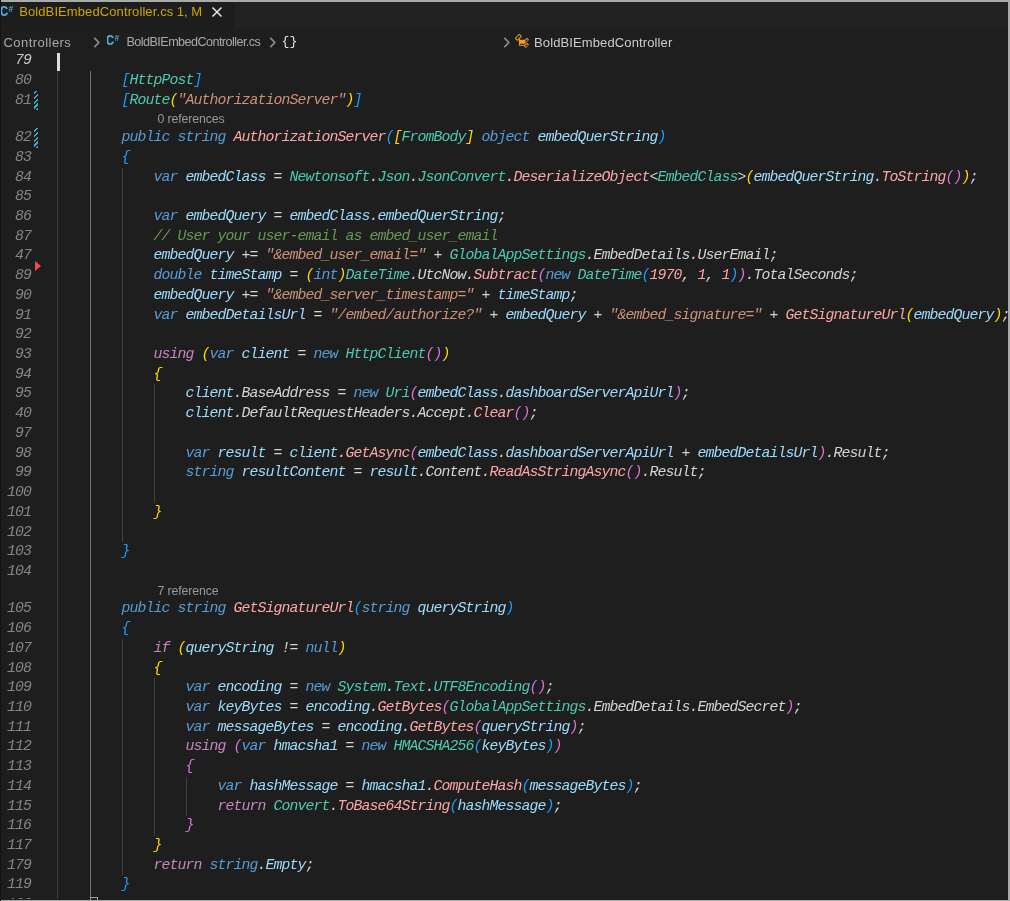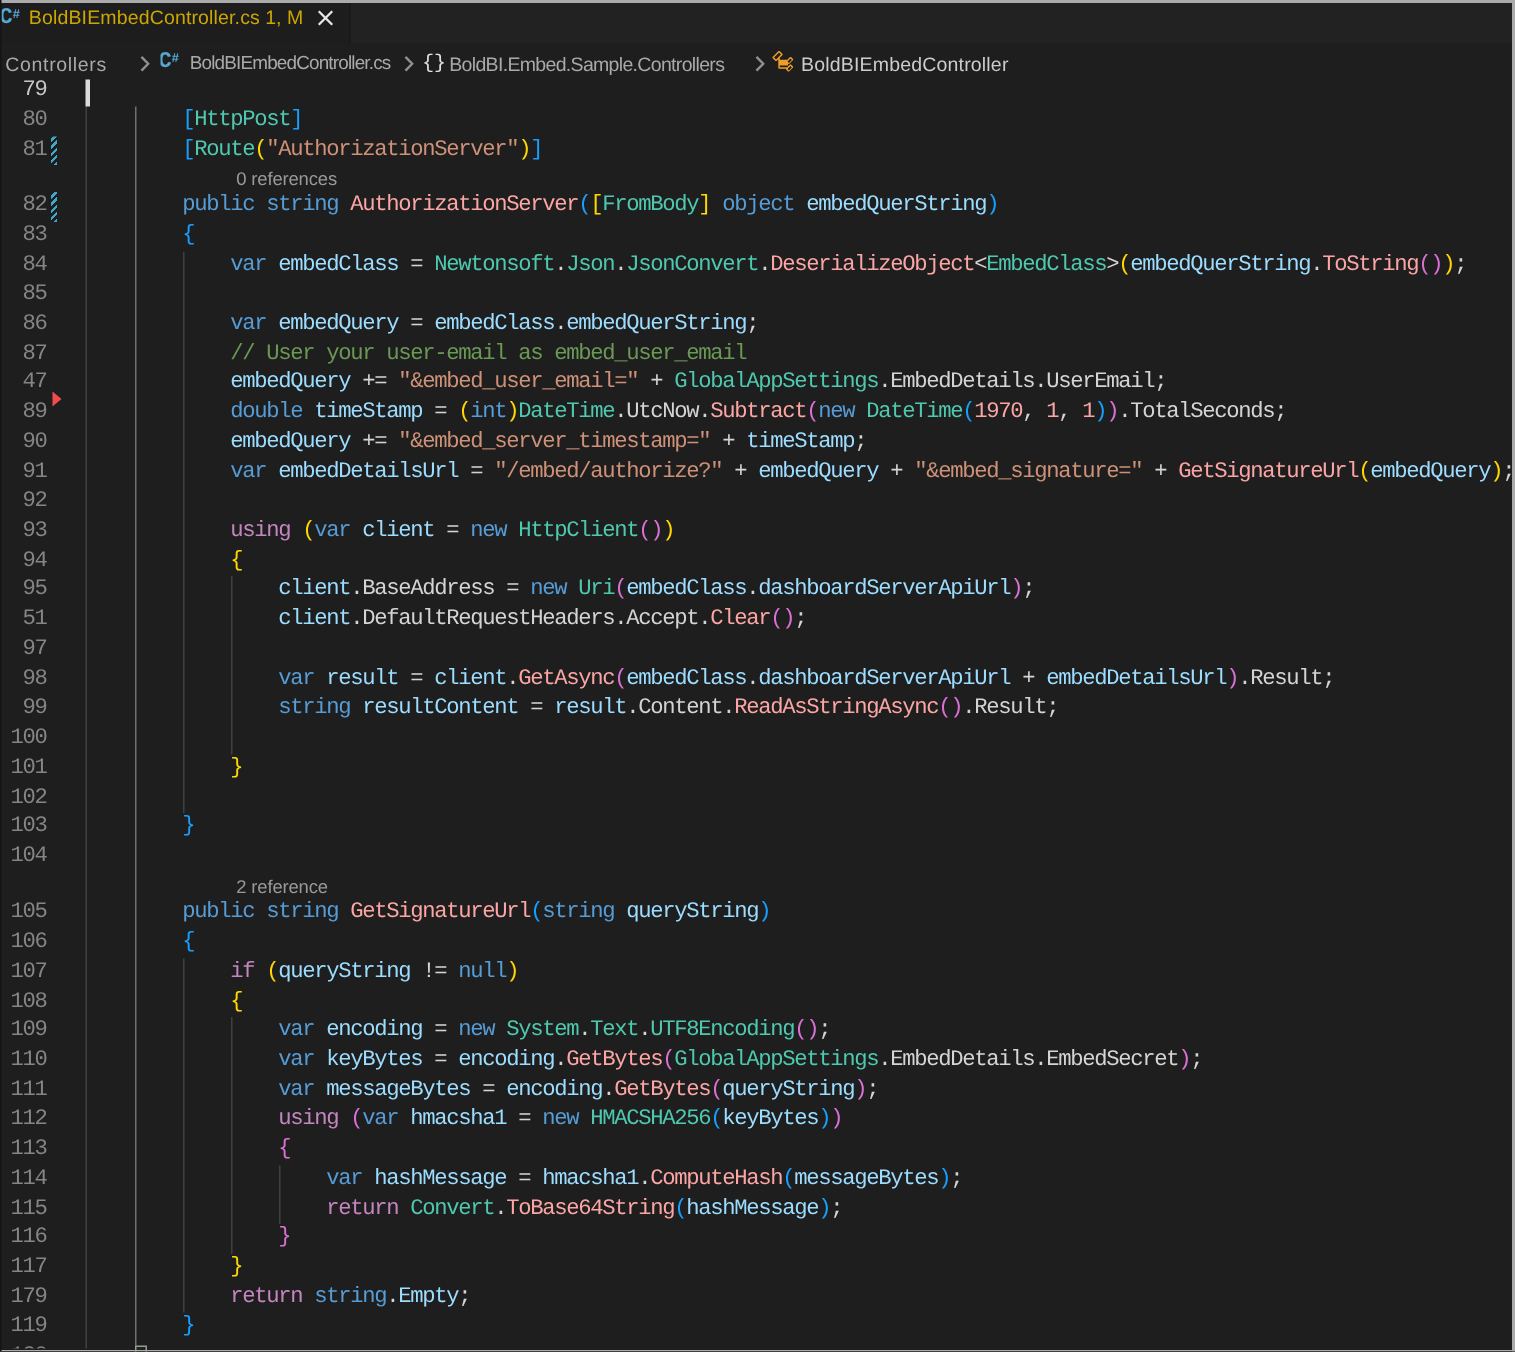--- a/index.html
+++ b/index.html
@@ -1,16 +1,16 @@
 <!DOCTYPE html>
 <html><head><meta charset="utf-8"><style>
 * { margin:0; padding:0; box-sizing:border-box; }
 html,body { width:1010px; height:901px; background:#1e1e1e; overflow:hidden; }
 #app { position:relative; width:1010px; height:901px; background:#1e1e1e; font-family:"Liberation Mono", monospace; }
-.row { position:absolute; left:0; width:858px; white-space:pre; font-size:14.8px; letter-spacing:-0.88px; }
+.row { position:absolute; left:0; width:858px; white-space:pre; font-size:14.8px; letter-spacing:-0.88px;font-style:italic; }
 .code { position:absolute; left:57.5px; top:0; white-space:pre; }
 .ln { position:absolute; left:0; top:0; width:31px; text-align:right; color:#858585; }
 .lens { position:absolute; left:121.5px; padding-top:1px; font-family:"Liberation Sans", sans-serif; font-size:12.3px; color:#999999; letter-spacing:-0.1px;margin-left:36px; }
 .guide { position:absolute; width:1px; }
 .mod { position:absolute; left:34.3px; width:3.8px; background:repeating-linear-gradient(315deg,#3CA8CE 0px,#3CA8CE 1.6px,rgba(0,0,0,0) 1.6px,rgba(0,0,0,0) 3.4px); }
 .k { color:#569CD6; }
 .c { color:#C586C0; }
 .t { color:#4EC9B0; }
 .m { color:#fca5a5; }
 .v { color:#9CDCFE; }
@@ -58,21 +58,20 @@
         <text x="-1.5" y="12.5" font-family="Liberation Mono, monospace" font-size="15" font-weight="bold" fill="#55A8D4">C</text>
         <text x="7.5" y="9" font-family="Liberation Sans, sans-serif" font-size="8.5" font-weight="bold" fill="#55A8D4">#</text>
       </svg>
 <span class="bc" style="left:125.5px;letter-spacing:-0.55px;font-size:12.6px">BoldBIEmbedController.cs</span>
 <svg class="chevsvg" style="left:267px" width="10" height="23" viewBox="0 0 10 23">
         <path d="M2.5 15.8 L2.5 15.8" stroke="none"></path>
         <path d="M2.2 36.2" stroke="none"></path>
         <path d="M2.3 16.1 L6.8 11.5 L2.3 6.9" fill="none" stroke="#909090" stroke-width="1.6"></path>
       </svg>
 <span class="bc" style="left:280.5px;top:1px;color:#e0e0e0;font-family:'Liberation Mono',monospace;font-size:13.2px">{}</span>
-<span class="bc" style="left:298.5px;letter-spacing:-0.45px">BoldBI.Embed.Sample.Controllers</span>
 <svg class="chevsvg" style="left:501px" width="10" height="23" viewBox="0 0 10 23">
         <path d="M2.5 15.8 L2.5 15.8" stroke="none"></path>
         <path d="M2.2 36.2" stroke="none"></path>
         <path d="M2.3 16.1 L6.8 11.5 L2.3 6.9" fill="none" stroke="#909090" stroke-width="1.6"></path>
       </svg>
 <span class="bc" style="left:533px;color:#cccccc;letter-spacing:0.12px">BoldBIEmbedController</span>
 </div>
 <svg width="16" height="16" viewBox="0 0 16 16" style="position:absolute;left:514px;top:33px" fill="#EE9D28">
       <path d="M11.34 9.71h.71l2.67-2.67v-.71L13.38 5h-.7l-1.82 1.81h-5V5.56l1.86-1.85V3l-2-2H5L1 5v.71l2 2h.71l1.14-1.15v5.79l.5.5H10v.52l1.33 1.34h.71l2.67-2.67v-.71L13.37 10h-.7l-1.86 1.85h-5v-1.14h5.53zM2.07 5.36L5.36 2.07l1.29 1.3L3.36 6.65l-1.29-1.29zm10.94.71l.89.9-1.96 1.96-.89-.9 1.96-1.96zm0 5l.89.9-1.96 1.96-.89-.9 1.96-1.96z"></path>
     </svg>
@@ -98,30 +97,30 @@
         <div class="row" style="top:206.98px;height:19.72px;line-height:19.72px"><span class="ln">86</span><span class="code"><span class="w">            </span><span class="k">var</span><span class="w"> </span><span class="v">embedQuery</span><span class="w"> = </span><span class="v">embedClass</span><span class="w">.</span><span class="v">embedQuerString</span><span class="w">;</span></span></div>
         <div class="row" style="top:226.70px;height:19.72px;line-height:19.72px"><span class="ln">87</span><span class="code"><span class="w">            </span><span class="cm">// User your user-email as embed_user_email</span></span></div>
         <div class="row" style="top:246.42px;height:19.72px;line-height:19.72px"><span class="ln">47</span><span class="code"><span class="w">            </span><span class="v">embedQuery</span><span class="w"> += </span><span class="s">"&amp;embed_user_email="</span><span class="w"> + </span><span class="t">GlobalAppSettings</span><span class="w">.EmbedDetails.UserEmail;</span></span></div>
         <div class="row" style="top:266.14px;height:19.72px;line-height:19.72px"><span class="ln">89</span><span class="code"><span class="w">            </span><span class="k">double</span><span class="w"> </span><span class="v">timeStamp</span><span class="w"> = </span><span class="g">(</span><span class="k">int</span><span class="g">)</span><span class="t">DateTime</span><span class="w">.UtcNow.</span><span class="m">Subtract</span><span class="p">(</span><span class="k">new</span><span class="w"> </span><span class="t">DateTime</span><span class="b">(</span><span class="n">1970</span><span class="w">, </span><span class="n">1</span><span class="w">, </span><span class="n">1</span><span class="b">)</span><span class="p">)</span><span class="w">.TotalSeconds;</span></span></div>
         <div class="row" style="top:285.86px;height:19.72px;line-height:19.72px"><span class="ln">90</span><span class="code"><span class="w">            </span><span class="v">embedQuery</span><span class="w"> += </span><span class="s">"&amp;embed_server_timestamp="</span><span class="w"> + </span><span class="v">timeStamp</span><span class="w">;</span></span></div>
         <div class="row" style="top:305.58px;height:19.72px;line-height:19.72px"><span class="ln">91</span><span class="code"><span class="w">            </span><span class="k">var</span><span class="w"> </span><span class="v">embedDetailsUrl</span><span class="w"> = </span><span class="s">"/embed/authorize?"</span><span class="w"> + </span><span class="v">embedQuery</span><span class="w"> + </span><span class="s">"&amp;embed_signature="</span><span class="w"> + </span><span class="m">GetSignatureUrl</span><span class="g">(</span><span class="v">embedQuery</span><span class="g">)</span><span class="w">;</span></span></div>
         <div class="row" style="top:325.30px;height:19.72px;line-height:19.72px"><span class="ln">92</span><span class="code"></span></div>
         <div class="row" style="top:345.02px;height:19.72px;line-height:19.72px"><span class="ln">93</span><span class="code"><span class="w">            </span><span class="c">using</span><span class="w"> </span><span class="g">(</span><span class="k">var</span><span class="w"> </span><span class="v">client</span><span class="w"> = </span><span class="k">new</span><span class="w"> </span><span class="t">HttpClient</span><span class="p">()</span><span class="g">)</span></span></div>
         <div class="row" style="top:364.74px;height:19.72px;line-height:19.72px"><span class="ln">94</span><span class="code"><span class="w">            </span><span class="g">{</span></span></div>
         <div class="row" style="top:384.46px;height:19.72px;line-height:19.72px"><span class="ln">95</span><span class="code"><span class="w">                </span><span class="v">client</span><span class="w">.BaseAddress = </span><span class="k">new</span><span class="w"> </span><span class="t">Uri</span><span class="p">(</span><span class="v">embedClass</span><span class="w">.</span><span class="v">dashboardServerApiUrl</span><span class="p">)</span><span class="w">;</span></span></div>
-        <div class="row" style="top:404.18px;height:19.72px;line-height:19.72px"><span class="ln">51</span><span class="code"><span class="w">                </span><span class="v">client</span><span class="w">.DefaultRequestHeaders.Accept.</span><span class="m">Clear</span><span class="p">()</span><span class="w">;</span></span></div>
+        <div class="row" style="top:404.18px;height:19.72px;line-height:19.72px"><span class="ln">40</span><span class="code"><span class="w">                </span><span class="v">client</span><span class="w">.DefaultRequestHeaders.Accept.</span><span class="m">Clear</span><span class="p">()</span><span class="w">;</span></span></div>
         <div class="row" style="top:423.90px;height:19.72px;line-height:19.72px"><span class="ln">97</span><span class="code"></span></div>
         <div class="row" style="top:443.62px;height:19.72px;line-height:19.72px"><span class="ln">98</span><span class="code"><span class="w">                </span><span class="k">var</span><span class="w"> </span><span class="v">result</span><span class="w"> = </span><span class="v">client</span><span class="w">.</span><span class="m">GetAsync</span><span class="p">(</span><span class="v">embedClass</span><span class="w">.</span><span class="v">dashboardServerApiUrl</span><span class="w"> + </span><span class="v">embedDetailsUrl</span><span class="p">)</span><span class="w">.Result;</span></span></div>
         <div class="row" style="top:463.34px;height:19.72px;line-height:19.72px"><span class="ln">99</span><span class="code"><span class="w">                </span><span class="k">string</span><span class="w"> </span><span class="v">resultContent</span><span class="w"> = </span><span class="v">result</span><span class="w">.Content.</span><span class="m">ReadAsStringAsync</span><span class="p">()</span><span class="w">.Result;</span></span></div>
         <div class="row" style="top:483.06px;height:19.72px;line-height:19.72px"><span class="ln">100</span></div>
         <div class="row" style="top:502.78px;height:19.72px;line-height:19.72px"><span class="ln">101</span><span class="code"><span class="w">            </span><span class="g">}</span></span></div>
         <div class="row" style="top:522.50px;height:19.72px;line-height:19.72px"><span class="ln">102</span><span class="code"></span></div>
         <div class="row" style="top:542.22px;height:19.72px;line-height:19.72px"><span class="ln">103</span><span class="code"><span class="w">        </span><span class="b">}</span></span></div>
         <div class="row" style="top:561.94px;height:19.72px;line-height:19.72px"><span class="ln">104</span><span class="code"></span></div>
-        <div class="lens" style="top:581.66px;height:17.7px;line-height:17.7px">2 reference</div>
+        <div class="lens" style="top:581.66px;height:17.7px;line-height:17.7px">7 reference</div>
         <div class="row" style="top:599.36px;height:19.72px;line-height:19.72px"><span class="ln">105</span><span class="code"><span class="w">        </span><span class="k">public</span><span class="w"> </span><span class="k">string</span><span class="w"> </span><span class="m">GetSignatureUrl</span><span class="b">(</span><span class="k">string</span><span class="w"> </span><span class="v">queryString</span><span class="b">)</span></span></div>
         <div class="row" style="top:619.08px;height:19.72px;line-height:19.72px"><span class="ln">106</span><span class="code"><span class="w">        </span><span class="b">{</span></span></div>
         <div class="row" style="top:638.80px;height:19.72px;line-height:19.72px"><span class="ln">107</span><span class="code"><span class="w">            </span><span class="c">if</span><span class="w"> </span><span class="g">(</span><span class="v">queryString</span><span class="w"> != </span><span class="k">null</span><span class="g">)</span></span></div>
         <div class="row" style="top:658.52px;height:19.72px;line-height:19.72px"><span class="ln">108</span><span class="code"><span class="w">            </span><span class="g">{</span></span></div>
         <div class="row" style="top:678.24px;height:19.72px;line-height:19.72px"><span class="ln">109</span><span class="code"><span class="w">                </span><span class="k">var</span><span class="w"> </span><span class="v">encoding</span><span class="w"> = </span><span class="k">new</span><span class="w"> </span><span class="t">System</span><span class="w">.</span><span class="t">Text</span><span class="w">.</span><span class="t">UTF8Encoding</span><span class="p">()</span><span class="w">;</span></span></div>
         <div class="row" style="top:697.96px;height:19.72px;line-height:19.72px"><span class="ln">110</span><span class="code"><span class="w">                </span><span class="k">var</span><span class="w"> </span><span class="v">keyBytes</span><span class="w"> = </span><span class="v">encoding</span><span class="w">.</span><span class="m">GetBytes</span><span class="p">(</span><span class="t">GlobalAppSettings</span><span class="w">.EmbedDetails.EmbedSecret</span><span class="p">)</span><span class="w">;</span></span></div>
         <div class="row" style="top:717.68px;height:19.72px;line-height:19.72px"><span class="ln">111</span><span class="code"><span class="w">                </span><span class="k">var</span><span class="w"> </span><span class="v">messageBytes</span><span class="w"> = </span><span class="v">encoding</span><span class="w">.</span><span class="m">GetBytes</span><span class="p">(</span><span class="v">queryString</span><span class="p">)</span><span class="w">;</span></span></div>
         <div class="row" style="top:737.40px;height:19.72px;line-height:19.72px"><span class="ln">112</span><span class="code"><span class="w">                </span><span class="c">using</span><span class="w"> </span><span class="p">(</span><span class="k">var</span><span class="w"> </span><span class="v">hmacsha1</span><span class="w"> = </span><span class="k">new</span><span class="w"> </span><span class="t">HMACSHA256</span><span class="b">(</span><span class="v">keyBytes</span><span class="b">)</span><span class="p">)</span></span></div>
         <div class="row" style="top:757.12px;height:19.72px;line-height:19.72px"><span class="ln">113</span><span class="code"><span class="w">                </span><span class="p">{</span></span></div>
         <div class="row" style="top:776.84px;height:19.72px;line-height:19.72px"><span class="ln">114</span><span class="code"><span class="w">                    </span><span class="k">var</span><span class="w"> </span><span class="v">hashMessage</span><span class="w"> = </span><span class="v">hmacsha1</span><span class="w">.</span><span class="m">ComputeHash</span><span class="b">(</span><span class="v">messageBytes</span><span class="b">)</span><span class="w">;</span></span></div>

